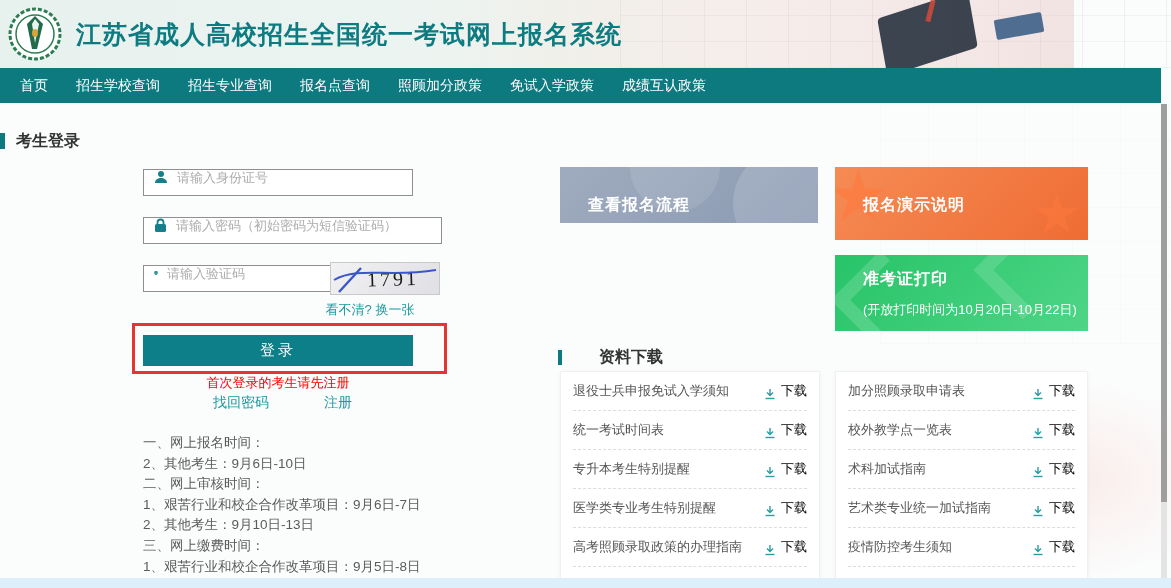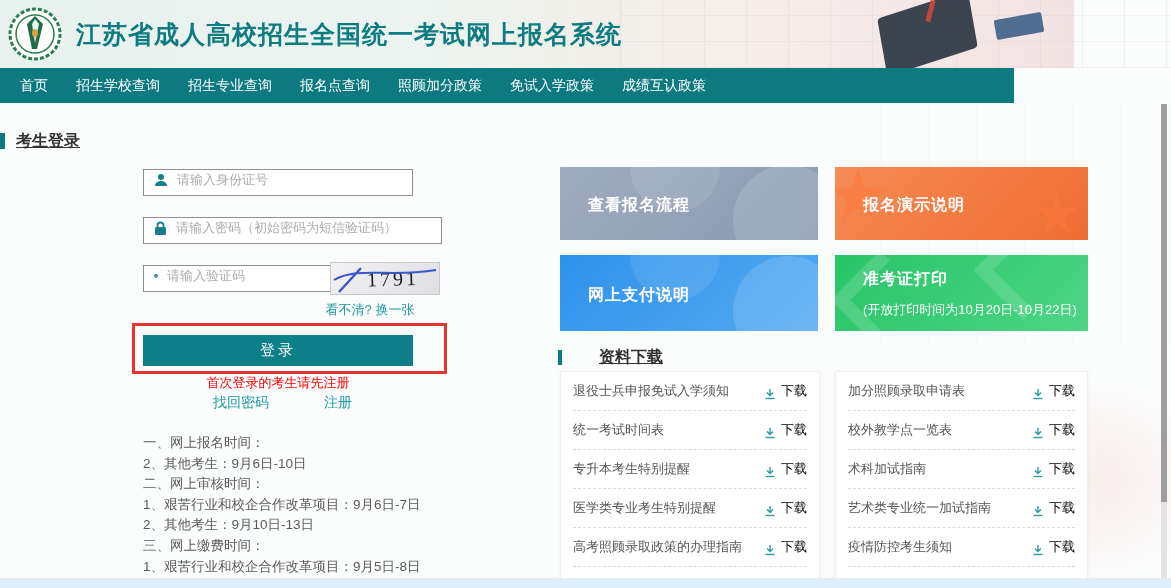--- a/index.html
+++ b/index.html
@@ -15,47 +15,47 @@
     background:
       repeating-linear-gradient(90deg, rgba(205,185,185,.35) 0 1px, transparent 1px 42px),
       repeating-linear-gradient(0deg, rgba(205,185,185,.30) 0 1px, transparent 1px 26px); }
   .cap1 { left:880px; top:4px; width:95px; height:58px; background:#2b3542; transform:rotate(-18deg) skewX(-8deg); border-radius:4px; opacity:.92; }
   .cap2 { left:995px; top:16px; width:48px; height:20px; background:#3d5f86; transform:rotate(-10deg); border-radius:2px; opacity:.9; }
   .tassel { left:928px; top:0; width:5px; height:22px; background:#d44a3a; transform:rotate(14deg); opacity:.85; }
   .logo { left:8px; top:7px; width:54px; height:54px; }
   .site-title { left:76px; top:18px; font-size:25px; font-weight:bold; color:#0d7b80; letter-spacing:1px; white-space:nowrap; }
 
   
-  .navbar { left:0; top:68px; width:1014px; height:35px; background:#0d7a80; display:flex; align-items:center; padding-left:20px; }
+  .navbar { left:0; top:68px; width:1161px; height:35px; background:#0d7a80; display:flex; align-items:center; padding-left:20px; }
   .nav-item { color:#fff; font-size:14px; margin-right:28px; cursor:pointer; white-space:nowrap; }
 
   
   .sec-bar { width:5px; height:16px; background:#0d7a80; }
-  .sec-title { font-size:16px; font-weight:bold; color:#333;text-decoration:underline; }
-
-  
-  .field { display:flex; align-items:flex-end; gap:9px; border:1px solid #8f8f8f; background:#fff; padding:8px 10px; }
+  .sec-title { font-size:16px; font-weight:bold; color:#333; }
+
+  
+  .field { display:flex; align-items:flex-start; gap:9px; border:1px solid #8f8f8f; background:#fff; padding:0 10px; }
   .field input { border:none; outline:none; flex:1; font-size:13px; color:#333; background:transparent; font-family:inherit; }
   .field input::placeholder { color:#adadad; }
   .captcha-box { left:330px; top:262px; width:110px; height:33px; border:1px solid #c9c9c9;
     background:linear-gradient(135deg,#f2f2f4,#dfdfe4); cursor:pointer; }
   .refresh-line { left:300px; top:301px; width:140px; text-align:center; font-size:13px; color:#1c9aa0; white-space:nowrap; }
   .refresh-action { cursor:pointer; }
   .red-rect { left:132px; top:323px; width:315px; height:51px; border:3px solid #e8342e; pointer-events:none; }
   .login-btn { left:143px; top:335px; width:270px; height:31px; background:#0d7f89; color:#fff; font-size:15px;
     letter-spacing:3px; border:none; cursor:pointer; font-family:inherit; }
   .first-note { left:143px; top:374px; width:270px; text-align:center; color:#f00; font-size:13px; white-space:nowrap; }
   .aux-link { color:#1c9aa0; font-size:14px; cursor:pointer; }
   .notice { left:143px; top:433px; width:400px; font-size:13.5px; color:#5b5b5b; line-height:20.6px; }
 
   
   .card { color:#fff; cursor:pointer; overflow:hidden; position:absolute; }
   .card-label { position:absolute; left:28px; font-size:16px; font-weight:bold; letter-spacing:1px; }
   .card-sub { position:absolute; left:28px; font-size:13px; font-weight:normal; white-space:nowrap; }
-  .card1 { left:560px; top:167px; width:258px; height:73px; background:linear-gradient(135deg,#9fabbe,#8b9ab3);text-align:right; }
+  .card1 { left:560px; top:167px; width:258px; height:56px; background:linear-gradient(135deg,#9fabbe,#8b9ab3);text-align:right; }
   .card2 { left:835px; top:167px; width:253px; height:73px; background:linear-gradient(135deg,#f68b54,#ee6c34); }
   .card3 { left:560px; top:255px; width:258px; height:76px; background:linear-gradient(135deg,#2e92ea,#55aaf2); }
   .card4 { left:835px; top:255px; width:253px; height:76px; background:linear-gradient(135deg,#27c468,#4ed586); }
   .card1::before, .card3::before { content:""; position:absolute; right:-25px; bottom:-35px; width:110px; height:110px;
     border-radius:50%; background:rgba(255,255,255,.14); }
   .card1::after, .card3::after { content:""; position:absolute; left:70px; top:-45px; width:90px; height:90px;
     border-radius:50%; background:rgba(255,255,255,.10); }
   .card2::before { content:"★"; position:absolute; left:-8px; top:-12px; font-size:70px; color:rgba(255,120,60,.55); }
   .card2::after { content:"★"; position:absolute; right:6px; top:14px; font-size:56px; color:rgba(255,120,60,.5); }
   .card4::before { content:""; position:absolute; left:10px; top:10px; width:56px; height:56px;
@@ -168,23 +168,20 @@
     <div>三、网上缴费时间：</div>
     <div>1、艰苦行业和校企合作改革项目：9月5日-8日</div>
   </div>
 
   <div class="card card1">
     <span class="card-label" style="top:28px;">查看报名流程</span>
   </div>
   <div class="card card2">
     <span class="card-label" style="top:28px;">报名演示说明</span>
   </div>
-  <div class="card card3">
-    <span class="card-label" style="top:30px;">网上支付说明</span>
-  </div>
   <div class="card card4">
     <span class="card-label" style="top:14px;">准考证打印</span>
     <span class="card-sub" style="top:46px;">(开放打印时间为10月20日-10月22日)</span>
   </div>
 
   <div class="abs sec-bar" style="left:558px;top:350px;width:4px;height:15px;"></div>
   <div class="abs sec-title" style="left:572px;top:347px;margin-left:27px;">资料下载</div>
 
   <div class="abs dl-panel" style="left:560px;top:371px;width:260px;height:240px;">
     <div class="dl-row">

